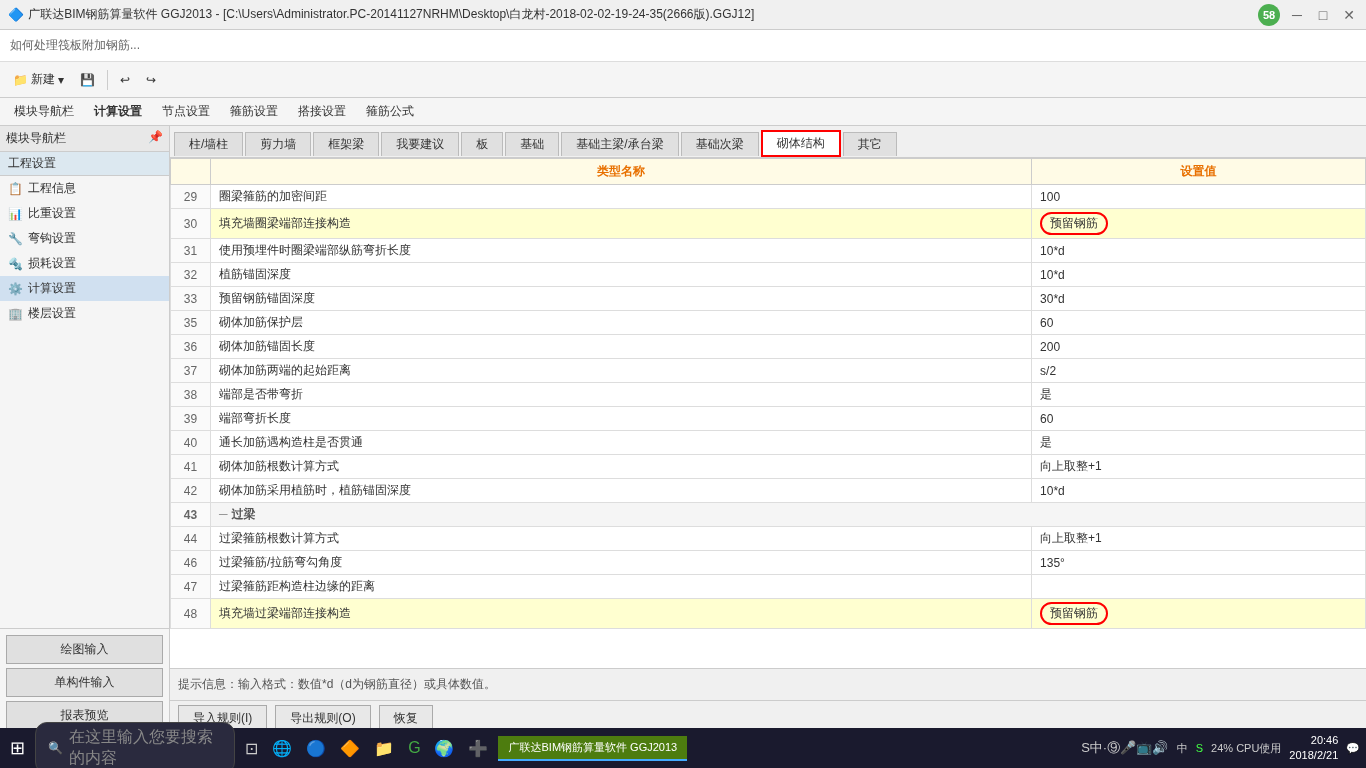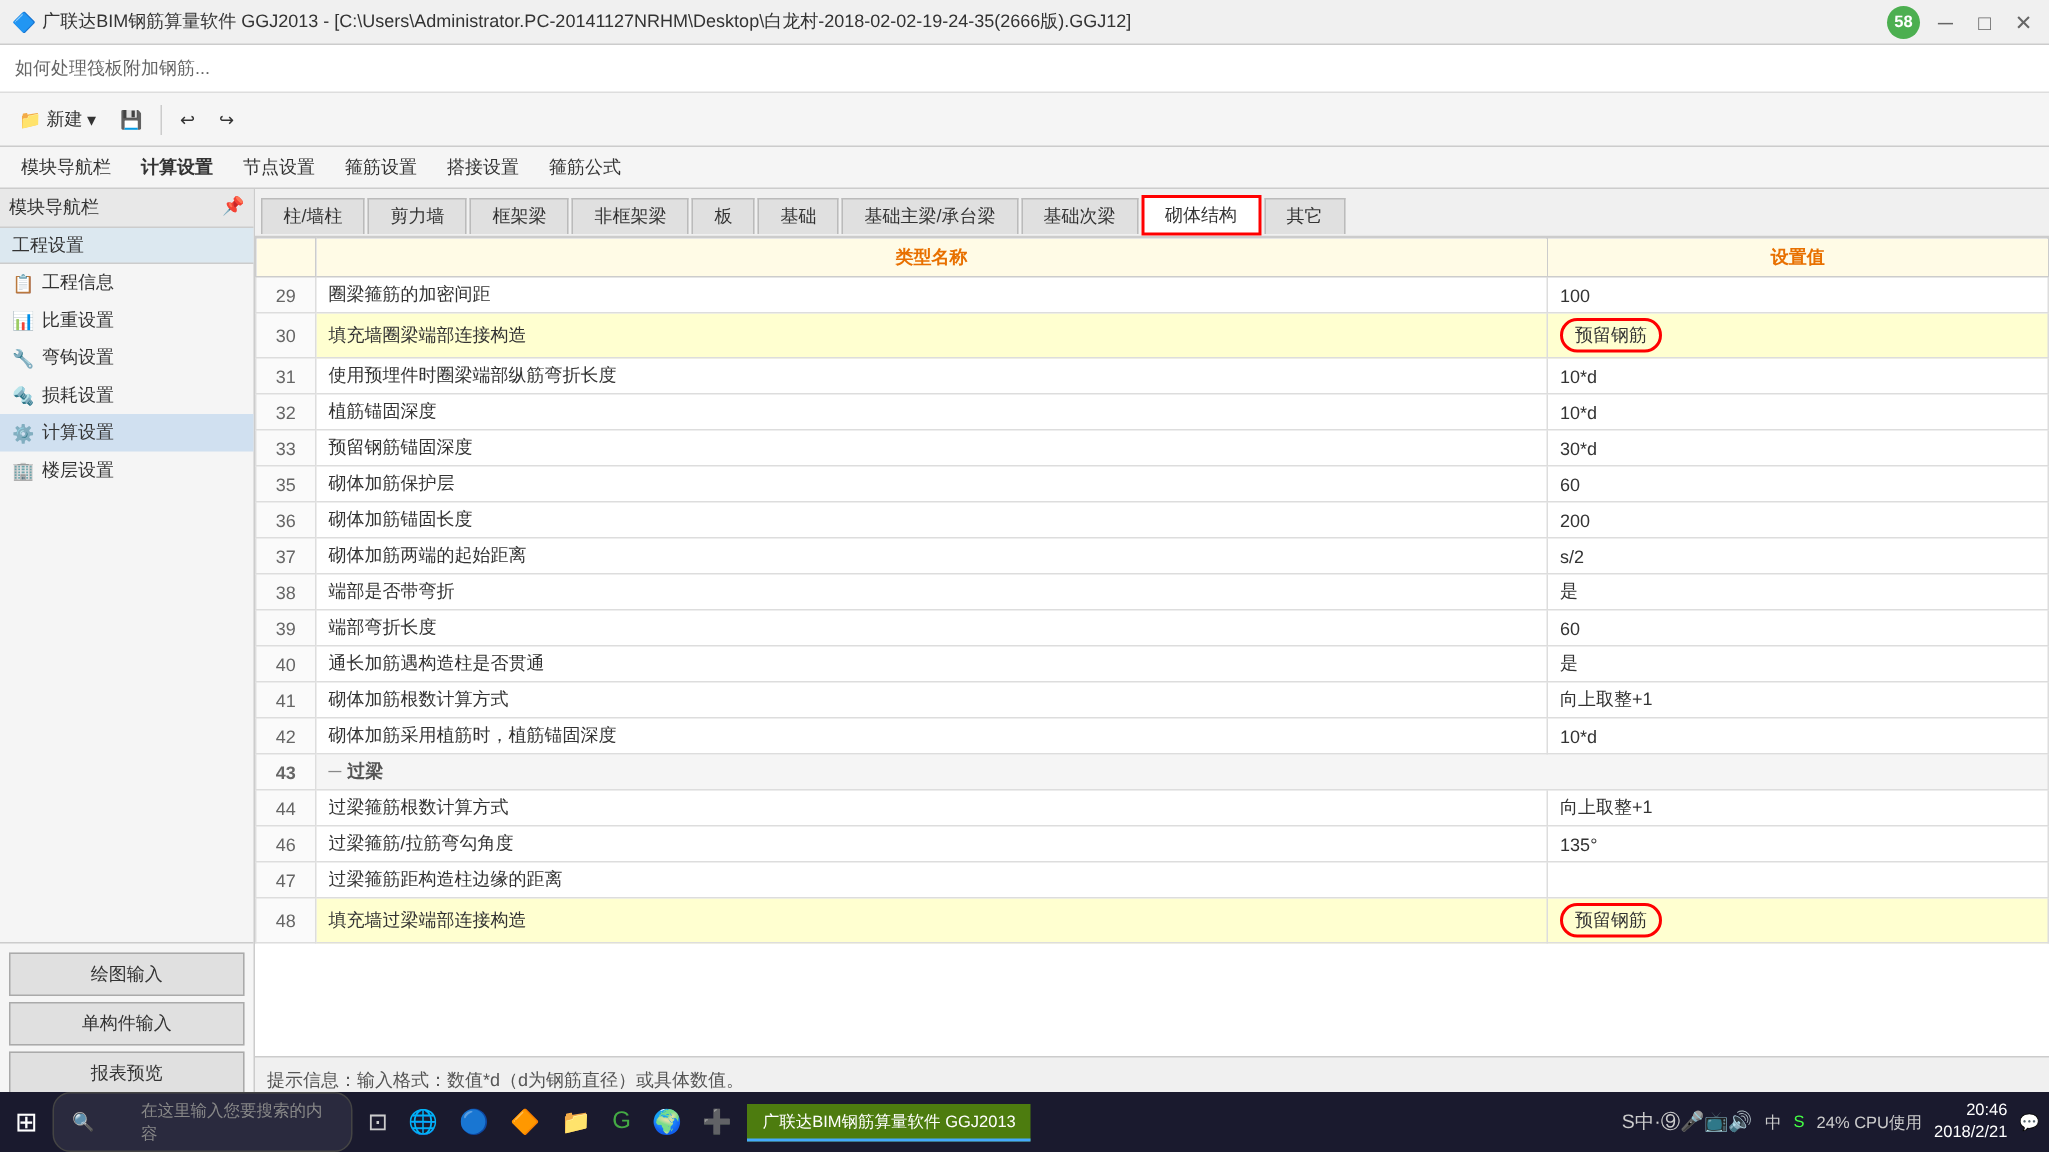--- a/index.html
+++ b/index.html
@@ -167,21 +167,21 @@
     </div>
   </div>
 
   <div class="content-area">
 
     <div class="tab-container">
       <div class="calc-tabs">
         <div class="subtab">柱/墙柱</div>
         <div class="subtab">剪力墙</div>
         <div class="subtab">框架梁</div>
-        <div class="subtab">非框架梁</div>
+        <div class="subtab">我要建议</div>
         <div class="subtab">板</div>
         <div class="subtab">基础</div>
         <div class="subtab">基础主梁/承台梁</div>
         <div class="subtab">基础次梁</div>
         <div class="subtab highlighted" style="border: 2px solid red; background:#fff;">砌体结构</div>
         <div class="subtab">其它</div>
       </div>
     </div>
 
     <div class="table-wrapper">
@@ -290,30 +290,35 @@
       </td>
     </tr>
           </tbody>
       </table>
     </div>
 
     <div class="status-bar">
       <span>提示信息：输入格式：数值*d（d为钢筋直径）或具体数值。</span>
     </div>
 
+    <div class="bottom-buttons">
+      <button class="action-btn">导入规则(I)</button>
+      <button class="action-btn">导出规则(O)</button>
+      <button class="action-btn">恢复</button>
+    </div>
 
   </div>
 </div>
 
 <div class="taskbar">
   <div class="taskbar-left">
     <button class="start-btn">⊞</button>
     <div class="search-bar">
       <span>🔍</span>
-      <span style="color:#888;font-size:11px;margin-left:25px;">在这里输入您要搜索的内容</span>
+      <span style="color:#888;font-size:16px;">在这里输入您要搜索的内容</span>
     </div>
     <span class="taskbar-icon">⊡</span>
     <span class="taskbar-icon" style="color:#3cf;">🌐</span>
     <span class="taskbar-icon" style="color:#4af;">🔵</span>
     <span class="taskbar-icon" style="color:#e60;">🔶</span>
     <span class="taskbar-icon">📁</span>
     <span class="taskbar-icon" style="color:#4a4;">G</span>
     <span class="taskbar-icon" style="color:#4cf;">🌍</span>
     <span class="taskbar-icon" style="color:#4cf;">➕</span>
     <div class="taskbar-app">广联达BIM钢筋算量软件 GGJ2013</div>

